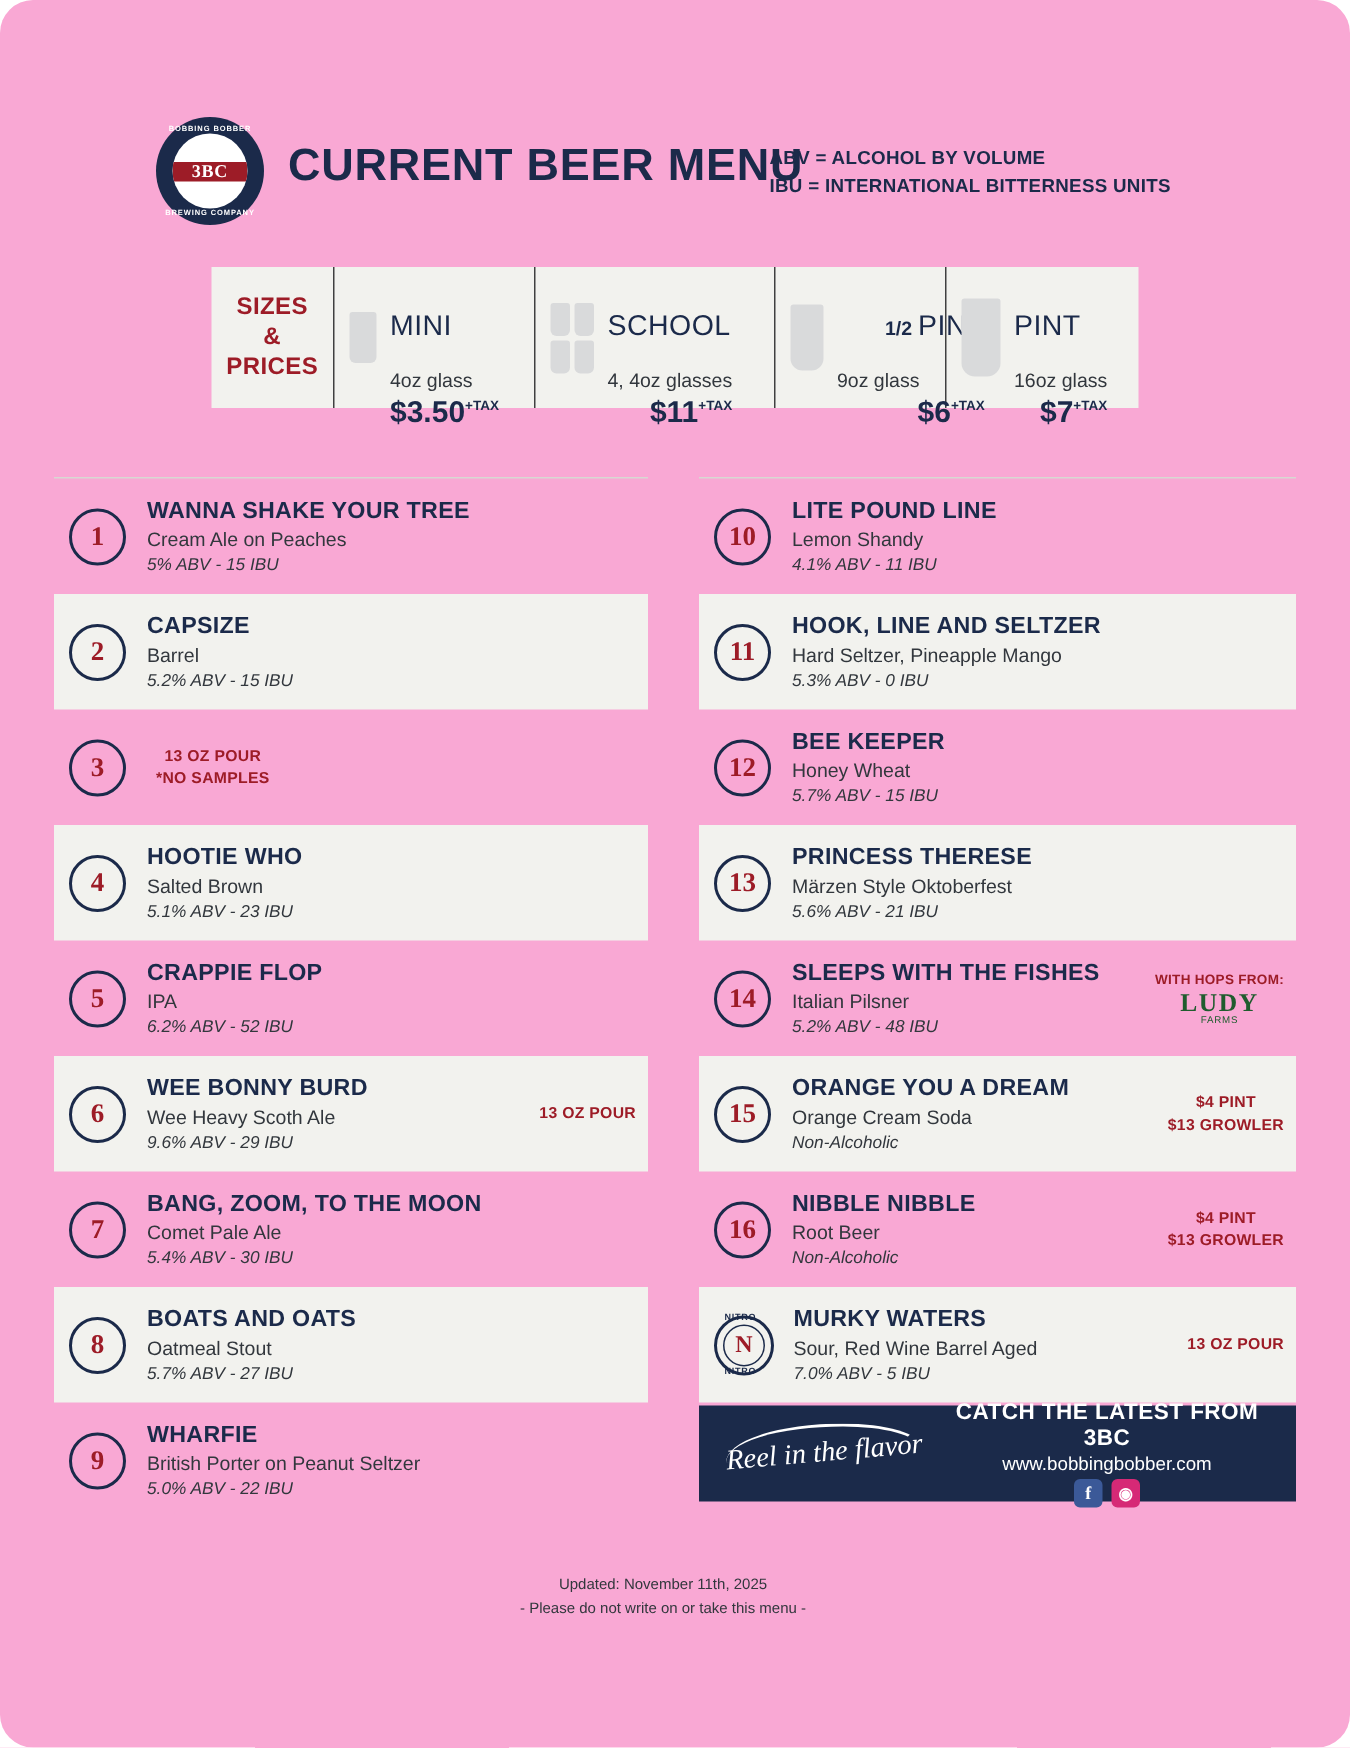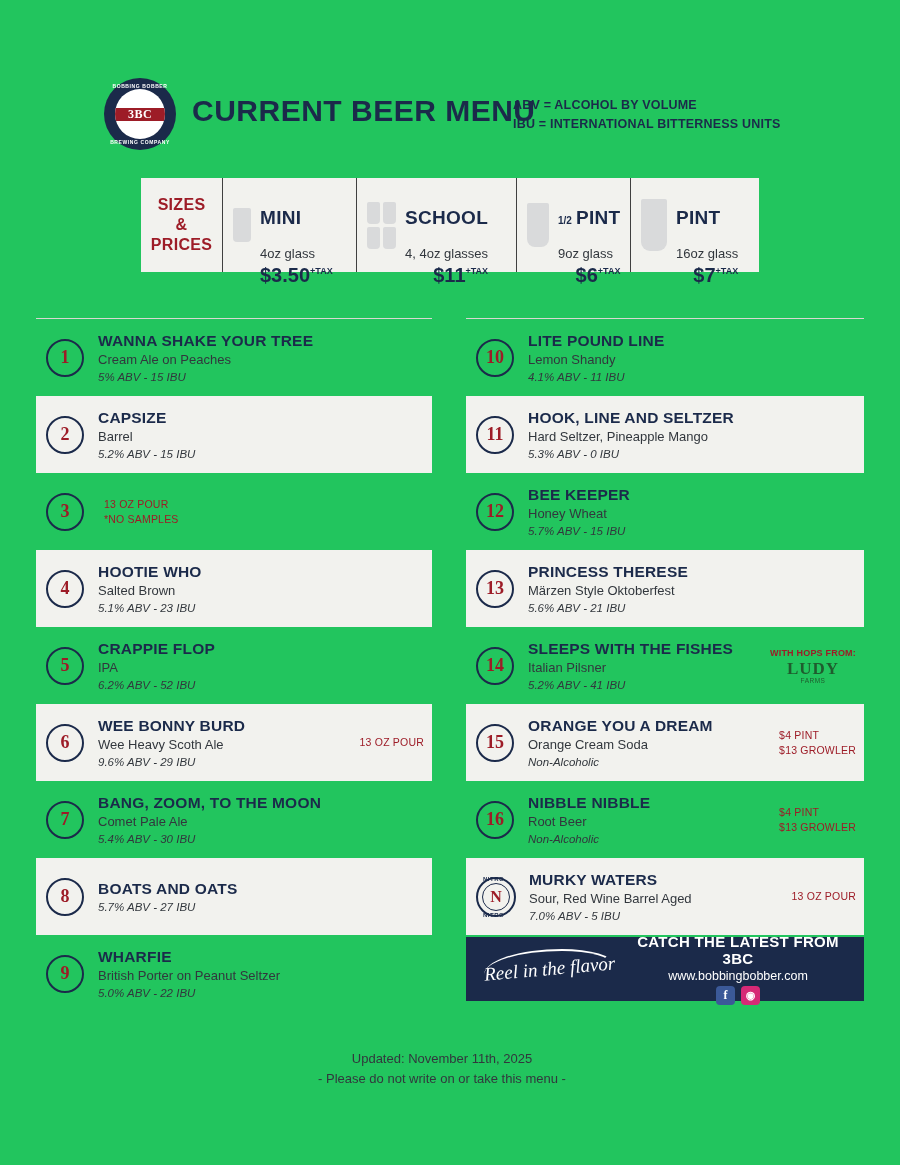--- a/index.html
+++ b/index.html
@@ -5,22 +5,23 @@
   * { box-sizing: border-box; }
   html, body {
     margin: 0; padding: 0;
     background: #ffffff;
     font-family: "Liberation Sans", sans-serif;
   }
   .page {
     position: relative;
     width: 900px;
     height: 1165px;
-    background: #22c55e;
+    background: #f9a8d4;
     overflow: hidden;
+    border-radius: 22px;
   }
   .logo {
     position: absolute;
     left: 104px; top: 78px;
     width: 72px; height: 72px;
   }
   .menu-title {
     position: absolute;
     left: 192px; top: 94px;
     font-size: 30px;
@@ -64,39 +65,39 @@
     color: #9d1c27;
     font-weight: bold;
     font-size: 16px;
     line-height: 1.25;
     letter-spacing: 0.3px;
   }
   .size-info { display: flex; align-items: center; gap: 9px; }
   .size-text { line-height: 1.1; }
   .size-name {
     font-size: 19px;
-    font-weight: bold;
+    font-weight: normal;
     color: #1b2a4a;
     letter-spacing: 0.3px;
     margin-top: 44px;
   }
   .size-sub {
     font-size: 13px;
     color: #32373d;
     margin-top: 18px;
   }
   .size-price {
     font-size: 20px;
     font-weight: bold;
     color: #1b2a4a;
     margin-top: 2px;
   }
   .tax { font-size: 9px; vertical-align: super; }
   .size-name-row { display: flex; align-items: baseline; gap: 4px; }
-  .half { font-size: 10px; font-weight: bold; color: #1b2a4a; }
+  .half { font-size: 13px; font-weight: bold; color: #1b2a4a; margin-left: 32px; }
   .right-align { text-align: right; }
 
   
   .glass {
     background: #d9dadb;
     border-radius: 2px 2px 4px 4px;
   }
   .g-mini { width: 18px; height: 34px; }
   .g-school { width: 13px; height: 22px; }
   .g-school-grid { display: grid; grid-template-columns: 13px 13px; gap: 3px; }
@@ -184,24 +185,24 @@
     line-height: 1.2;
   }
   .beer-stats {
     font-size: 11.5px;
     font-style: italic;
     color: #32373d;
     margin-top: 3px;
   }
   .beer-note {
     flex: 0 0 auto;
-    text-align: left;
+    text-align: center;
     color: #9d1c27;
     font-size: 10.5px;
-    font-weight: normal;
+    font-weight: bold;
     line-height: 1.4;
     letter-spacing: 0.2px;
     padding-left: 6px;
   }
   .hops-badge {
     flex: 0 0 auto;
     text-align: center;
     padding-left: 6px;
   }
   .hops-label {
@@ -288,21 +289,21 @@
   .s-fb { background: #3b5998; color: #ffffff; }
   .s-ig { background: #d62976; color: #ffffff; font-size: 11px; }
 
   
   .bottom {
     position: absolute;
     left: 0; top: 1049px;
     width: 884px;
     text-align: center;
     color: #32373d;
-    font-size: 13px;
+    font-size: 10px;
     line-height: 1.55;
   }
 
   
   .logo-outer {
     width: 72px; height: 72px;
     border-radius: 50%;
     background: #1b2a4a;
     position: relative;
     display: flex; align-items: center; justify-content: center;
@@ -475,20 +476,21 @@
         <div class="beer-text">
           <div class="beer-name">BANG, ZOOM, TO THE MOON</div>
           <div class="beer-desc">Comet Pale Ale</div>
           <div class="beer-stats">5.4% ABV - 30 IBU</div>
         </div>
       </div>
       <div class="beer alt">
         <div class="num">8</div>
         <div class="beer-text">
           <div class="beer-name">BOATS AND OATS</div>
+          <div class="beer-desc">Oatmeal Stout</div>
           <div class="beer-stats">5.7% ABV - 27 IBU</div>
         </div>
       </div>
       <div class="beer">
         <div class="num">9</div>
         <div class="beer-text">
           <div class="beer-name">WHARFIE</div>
           <div class="beer-desc">British Porter on Peanut Seltzer</div>
           <div class="beer-stats">5.0% ABV - 22 IBU</div>
         </div>
@@ -526,21 +528,21 @@
           <div class="beer-name">PRINCESS THERESE</div>
           <div class="beer-desc">Märzen Style Oktoberfest</div>
           <div class="beer-stats">5.6% ABV - 21 IBU</div>
         </div>
       </div>
       <div class="beer">
         <div class="num">14</div>
         <div class="beer-text">
           <div class="beer-name">SLEEPS WITH THE FISHES</div>
           <div class="beer-desc">Italian Pilsner</div>
-          <div class="beer-stats">5.2% ABV - 41 IBU</div>
+          <div class="beer-stats">5.2% ABV - 48 IBU</div>
         </div>
         <div class="hops-badge">
           <div class="hops-label">WITH HOPS FROM:</div>
           <div class="hops-logo">LUDY</div>
           <div class="hops-sub">FARMS</div>
         </div>
       </div>
       <div class="beer alt">
         <div class="num">15</div>
         <div class="beer-text">

